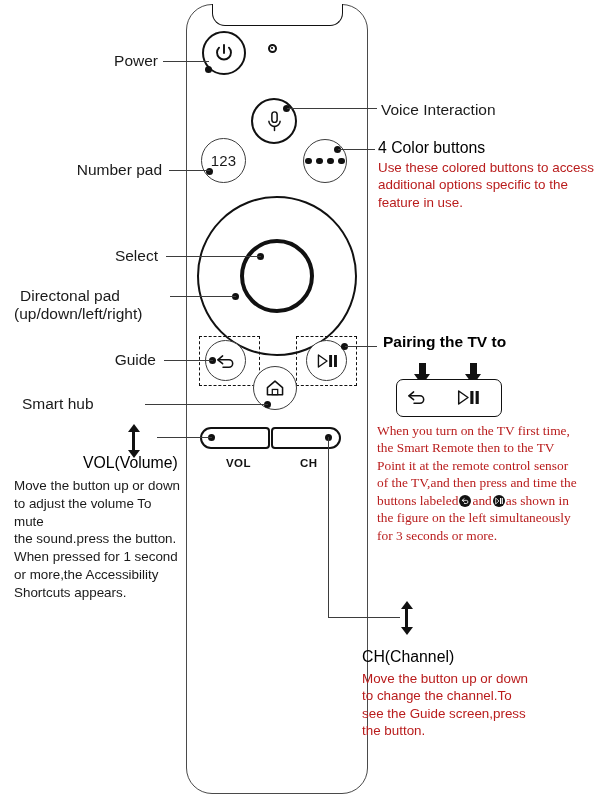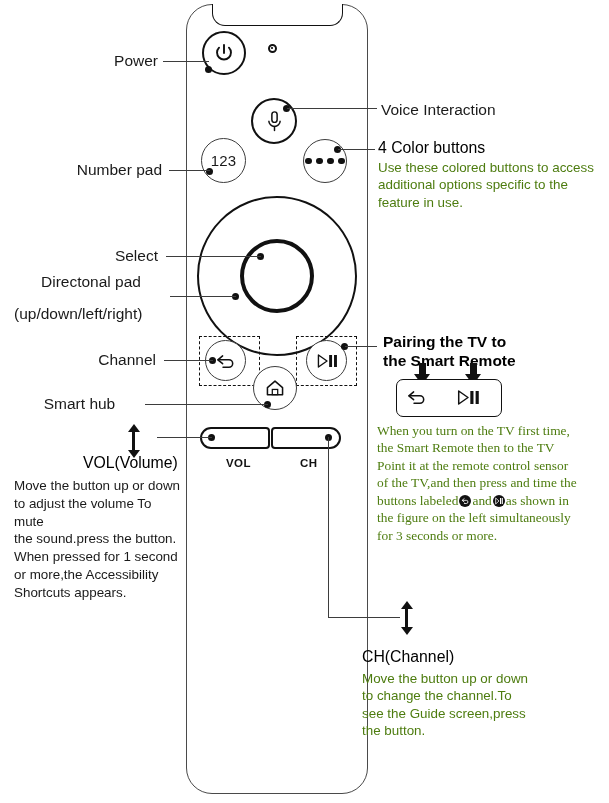--- a/index.html
+++ b/index.html
@@ -38,21 +38,21 @@
   .headb{
     position:absolute;
     font-size:15.5px;
     font-weight:bold;
     color:#000;
     line-height:1.2;
   }
   .body{
     position:absolute;
     font-size:13.4px;
-    color:#4d7c0f;
+    color:#b91c1c;
     line-height:1.30;
   }
   .bodyw{
     position:absolute;
     font-size:13.4px;
     color:#1a1a1a;
     line-height:1.33;
   }
 
   
@@ -308,26 +308,26 @@
 
   <div class="vline" style="left:328px;top:437px;height:181px;"></div>
   <div class="hline" style="left:328px;top:617px;width:72px;"></div>
 
   <div class="lbl" style="left:48px;top:52px;width:110px;text-align:right;">Power</div>
 
   <div class="lbl" style="left:28px;top:161px;width:134px;text-align:right;">Number pad</div>
 
   <div class="lbl" style="left:60px;top:247px;width:98px;text-align:right;">Select</div>
 
-  <div class="lbl" style="left:20px;top:273px;width:142px;text-align:center;">Directonal pad</div>
+  <div class="lbl" style="left:20px;top:287px;width:142px;text-align:left;">Directonal pad</div>
   <div class="lbl" style="left:14px;top:305px;width:148px;text-align:left;">(up/down/left/right)</div>
 
-  <div class="lbl" style="left:48px;top:351px;width:108px;text-align:right;">Channel</div>
-
-  <div class="lbl" style="left:22px;top:395px;width:115px;text-align:center;">Smart hub</div>
+  <div class="lbl" style="left:48px;top:351px;width:108px;text-align:right;">Guide</div>
+
+  <div class="lbl" style="left:22px;top:395px;width:115px;text-align:left;">Smart hub</div>
 
   <div class="darrow" style="left:127px;top:424px;">
     <div class="up"></div>
       <div class="st"></div>
       <div class="dn"></div>
   </div>
   <div class="head" style="left:83px;top:454px;">VOL(Volume)</div>
   <div class="bodyw" style="left:14px;top:477px;width:170px;">
     <div>Move the button up or down</div>
     <div>to adjust the volume To mute</div>
@@ -341,21 +341,20 @@
 
   <div class="head" style="left:378px;top:139px;">4 Color buttons</div>
   <div class="body" style="left:378px;top:159px;width:228px;">
     <div>Use these colored buttons to access</div>
     <div>additional options specific to the</div>
     <div>feature in use.</div>
   </div>
 
   <div class="headb" style="left:383px;top:333px;width:220px;">
     <div>Pairing the TV to</div>
-    <div>the Smart Remote</div>
   </div>
 
   <div class="barrow" style="left:414px;top:363px;">
     <div class="stem"></div>
       <div class="head"></div>
   </div>
   <div class="barrow" style="left:465px;top:363px;">
     <div class="stem"></div>
       <div class="head"></div>
   </div>

